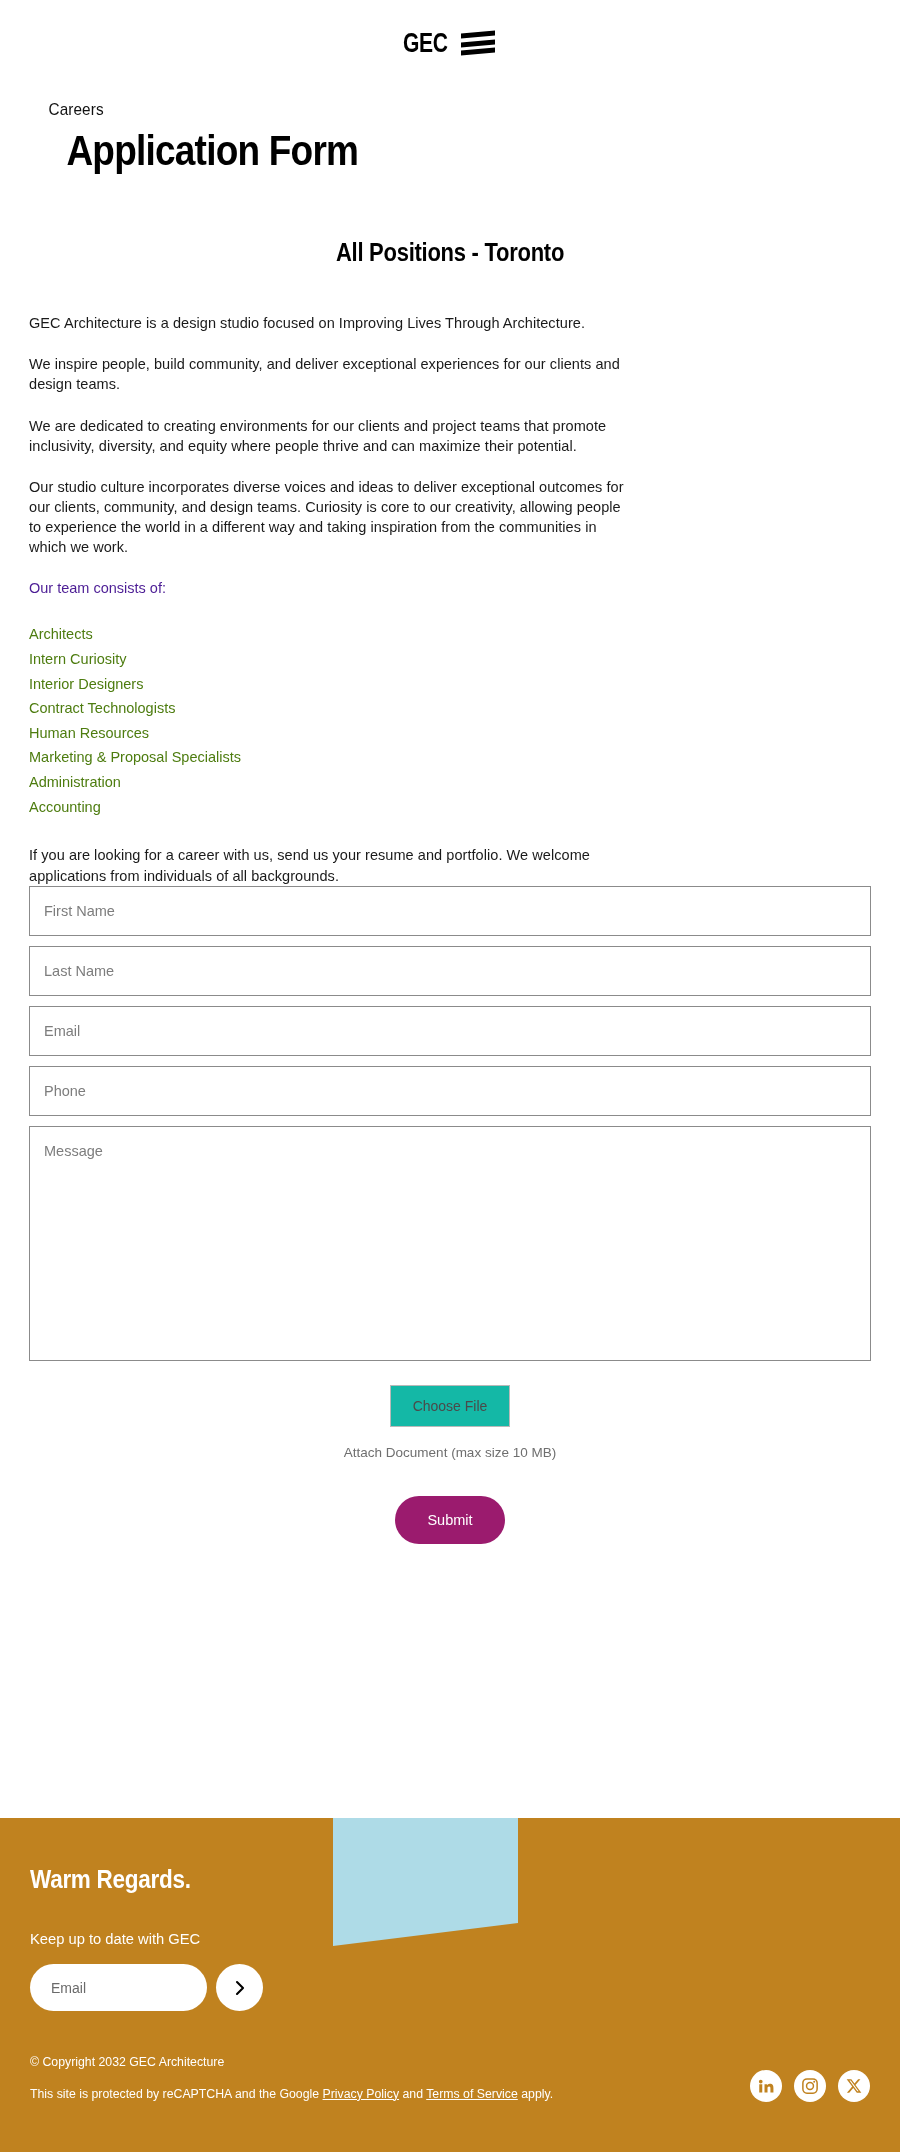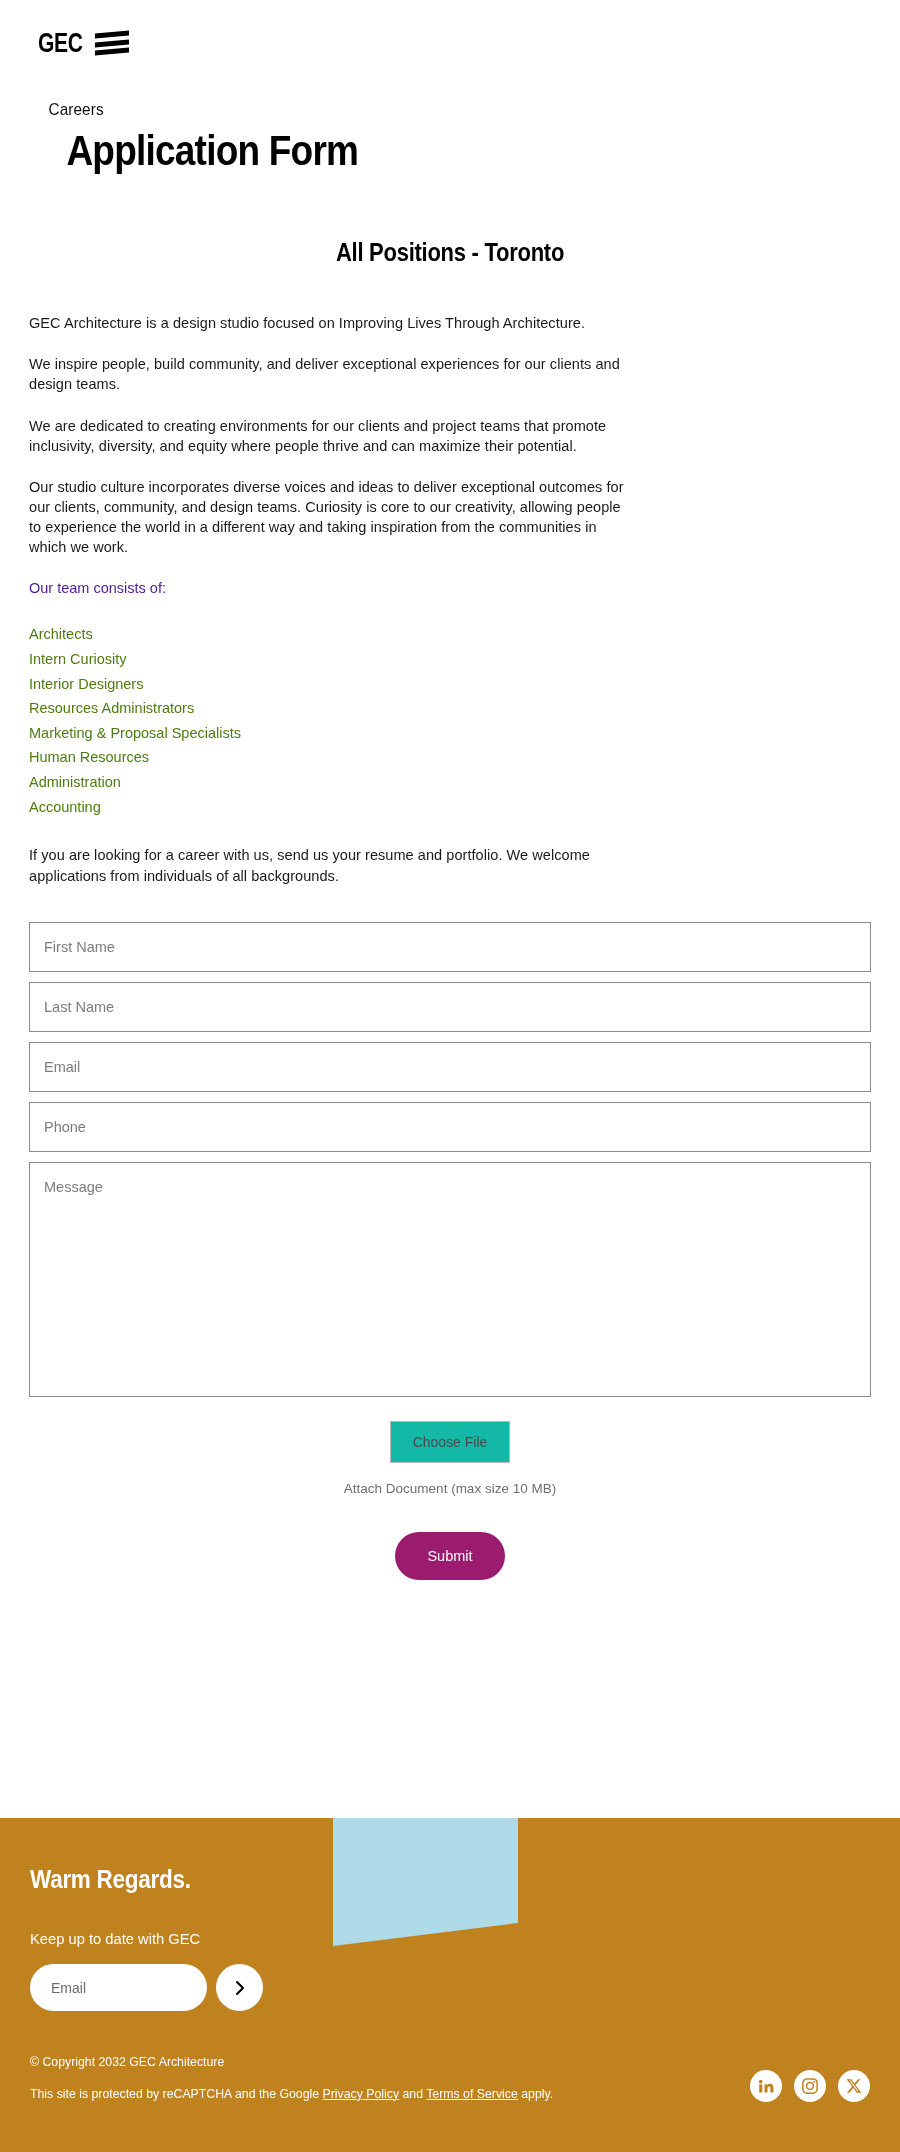--- a/index.html
+++ b/index.html
@@ -22,21 +22,21 @@
     background: #ffffff;
     display: flex;
     flex-direction: column;
   }
 
   
   .site-header {
     height: 86px;
     display: flex;
     align-items: center;
-    justify-content: flex-start;
+    justify-content: center;
     padding: 0 40px 0 38px;
     flex: 0 0 auto;
   }
 
   .brand-logo {
     font-family: "Liberation Sans Narrow", "Liberation Sans", sans-serif;
     font-weight: 700;
     font-size: 27px;
     letter-spacing: -0.5px;
     line-height: 1;
@@ -133,21 +133,20 @@
     color: #4d7c0f;
   }
 
   .closing {
     margin-top: 26px;
   }
 
   
   .app-form {
     padding: 0 29px;
-    margin-top: 36px;
   }
 
   .field {
     width: 100%;
     height: 50px;
     border: 1px solid #8b8b8b;
     background: #ffffff;
     font-family: "Liberation Sans Narrow", "Liberation Sans", sans-serif;
     font-size: 14.5px;
     color: #222;
@@ -338,23 +337,23 @@
     <p class="copy">We inspire people, build community, and deliver exceptional experiences for our clients and design teams.</p>
     <p class="copy">We are dedicated to creating environments for our clients and project teams that promote inclusivity, diversity, and equity where people thrive and can maximize their potential.</p>
     <p class="copy">Our studio culture incorporates diverse voices and ideas to deliver exceptional outcomes for our clients, community, and design teams. Curiosity is core to our creativity, allowing people to experience the world in a different way and taking inspiration from the communities in which we work.</p>
 
     <p class="team-intro">Our team consists of:</p>
 
     <ul class="team-list">
       <li>Architects</li>
       <li>Intern Curiosity</li>
       <li>Interior Designers</li>
-      <li>Resources Administrators</li>
+      <li>Contract Technologists</li>
+      <li>Human Resources</li>
       <li>Marketing &amp; Proposal Specialists</li>
-      <li>Human Resources</li>
       <li>Administration</li>
       <li>Accounting</li>
     </ul>
 
     <p class="copy closing">If you are looking for a career with us, send us your resume and portfolio. We welcome applications from individuals of all backgrounds.</p>
   </section>
 
   <form class="app-form">
     <input class="field" type="text" placeholder="First Name" value="" style="">
 

